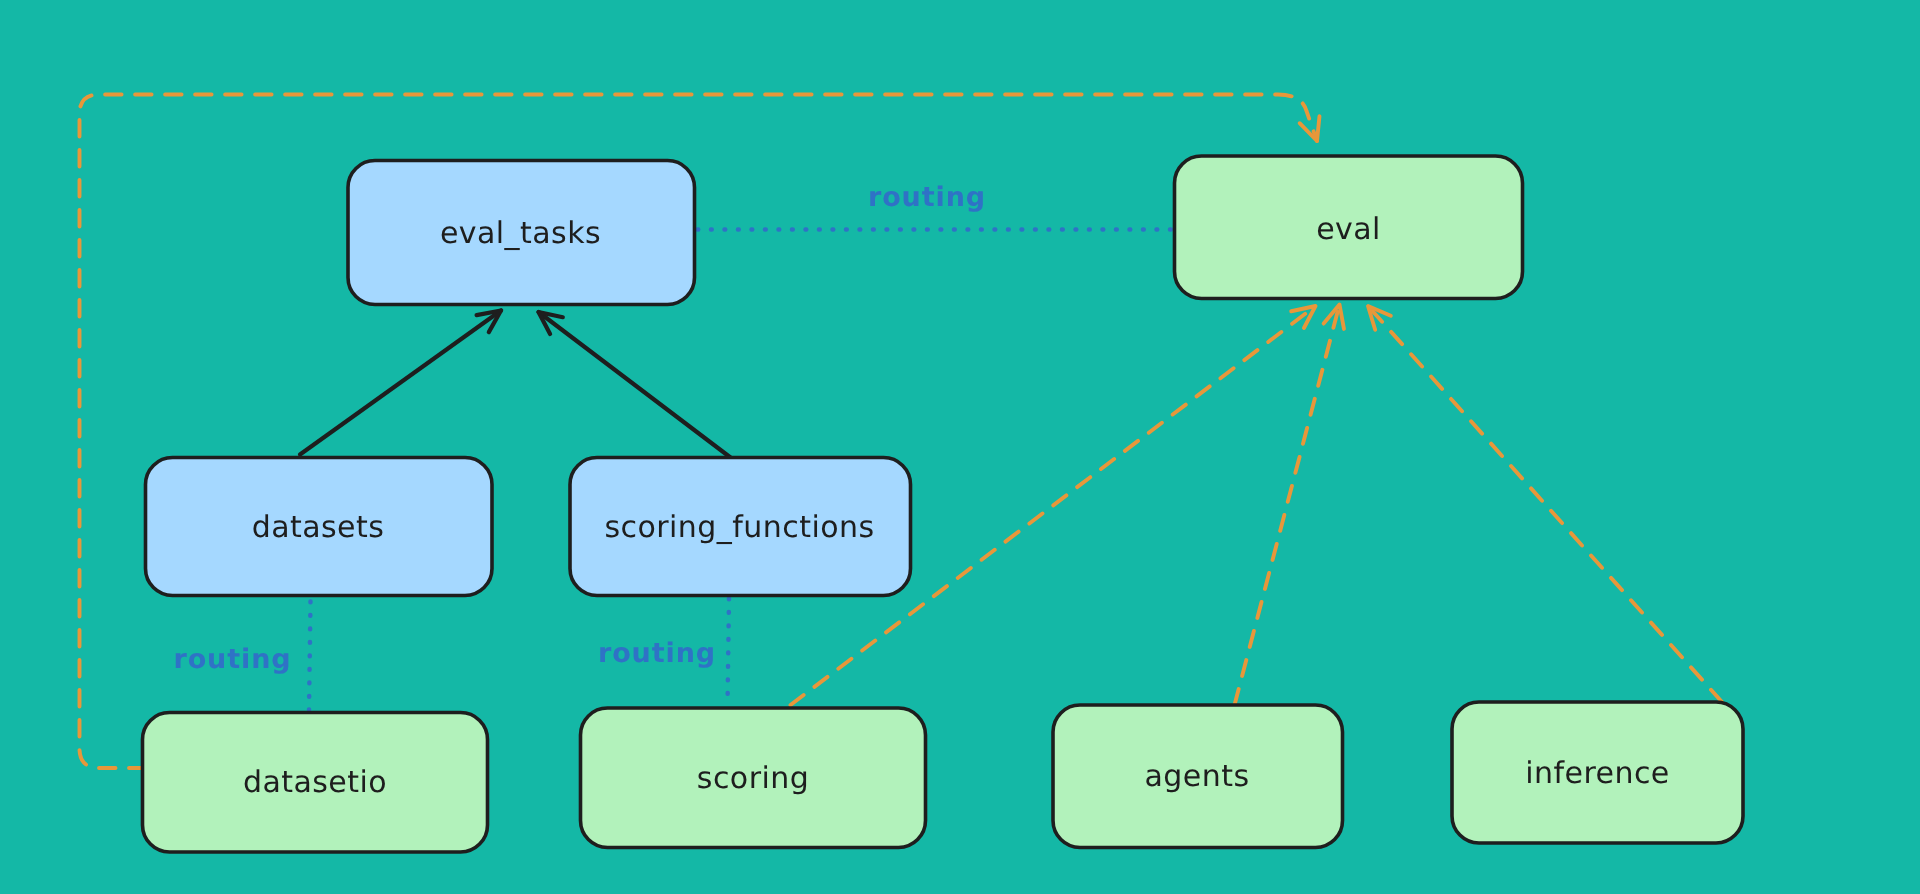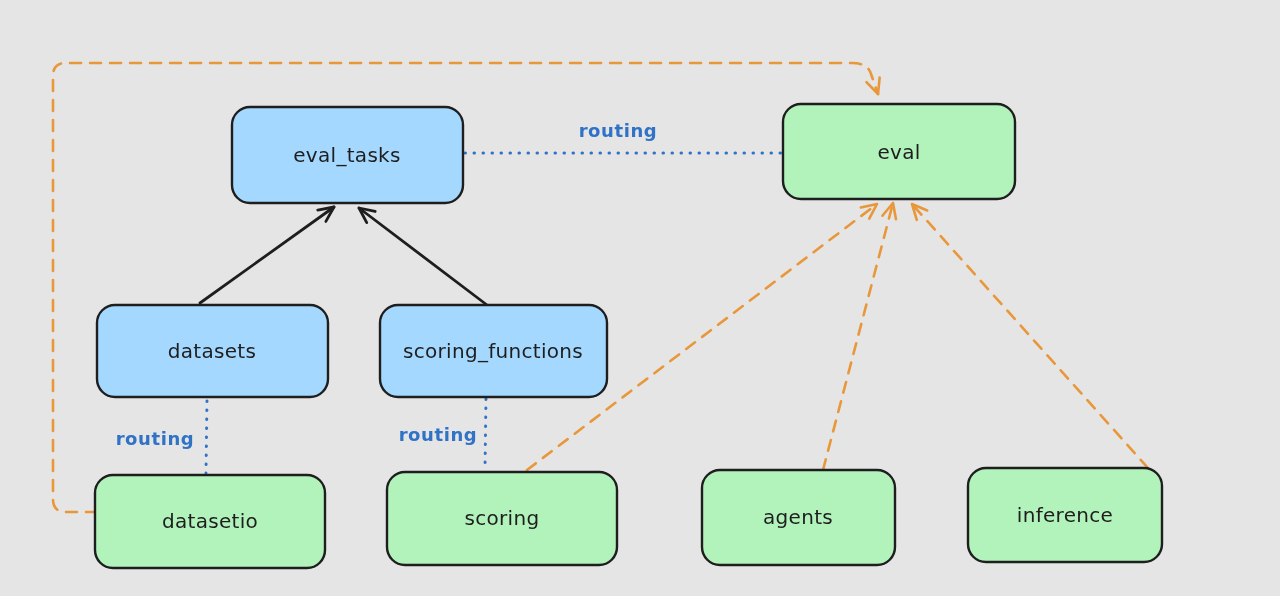--- a/index.html
+++ b/index.html
@@ -4,21 +4,21 @@
 <style>
   html, body {
     margin: 0;
     padding: 0;
     background: #ffffff;
   }
   .stage {
     position: relative;
     width: 1280px;
     height: 596px;
-    background: #e5e5e5;
+    background: #14b8a6;
     overflow: hidden;
     font-family: "DejaVu Sans", "Liberation Sans", sans-serif;
   }
   svg { display: block; }
   .node-box {
     stroke-width: 2.4px;
   }
   .node-label {
     font-family: "DejaVu Sans", "Liberation Sans", sans-serif;
     font-size: 20px;

